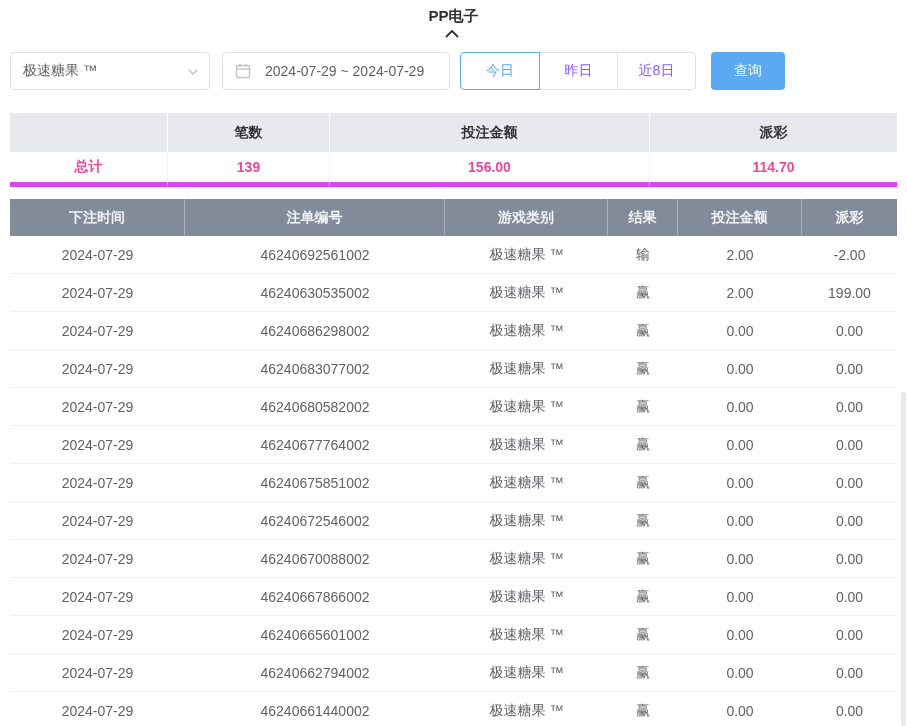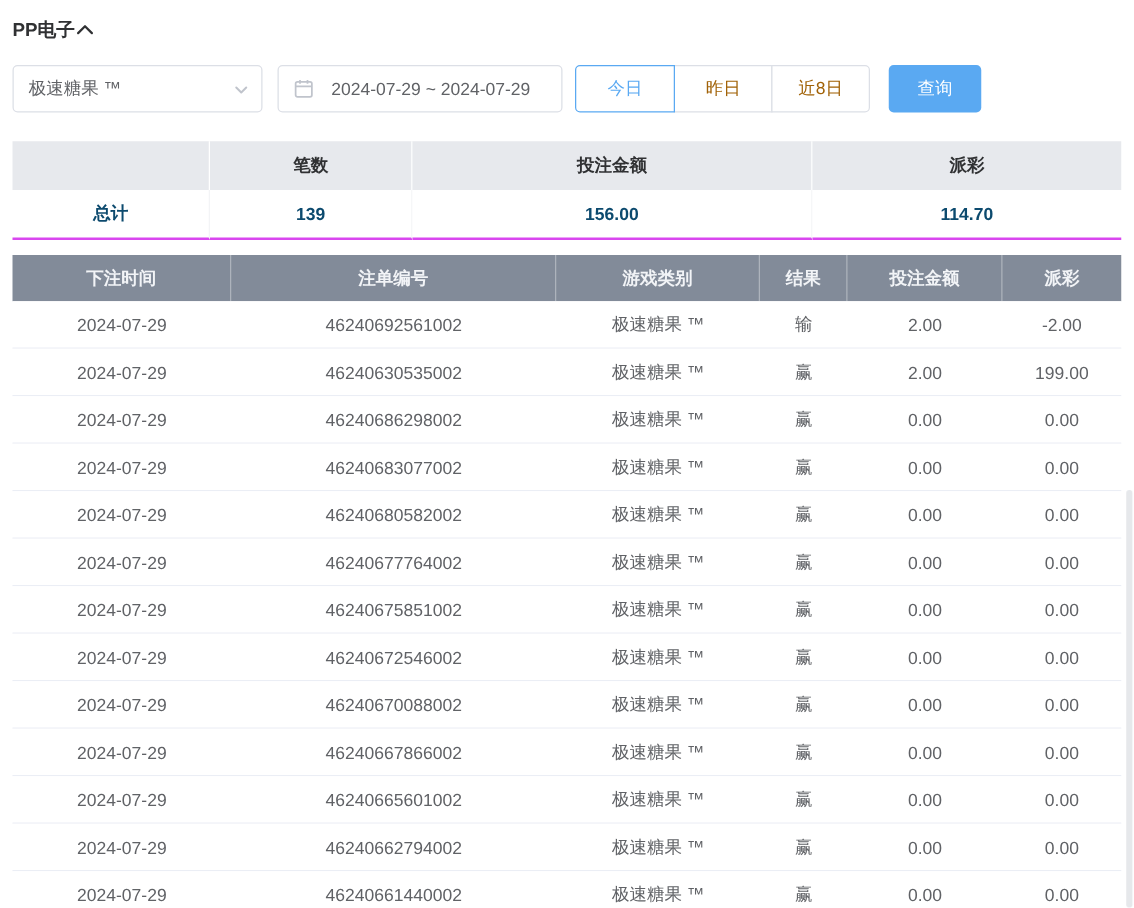--- a/index.html
+++ b/index.html
@@ -6,62 +6,62 @@
   html, body { width: 907px; height: 726px; overflow: hidden; }
   body {
     font-family: "Liberation Sans", "DejaVu Sans", sans-serif;
     background: #ffffff;
     color: #303133;
     position: relative;
   }
   .panel { padding: 14px 10px 0 10px; }
 
   
-  .panel-header { display: flex; align-items: center; justify-content: flex-start; height: 20px; }
+  .panel-header { display: flex; align-items: center; justify-content: center; height: 20px; flex-direction: column; }
   .title { font-size: 15px; font-weight: bold; color: #303133; }
   .collapse { cursor: pointer; display: flex; align-items: center; padding-right: 4px; }
 
   
   .filters { display: flex; align-items: center; margin-top: 18px; height: 38px; }
   .select {
     width: 200px; height: 38px; border: 1px solid #dcdfe6; border-radius: 4px;
     display: flex; align-items: center; padding: 0 30px 0 12px; position: relative;
     font-size: 14px; color: #606266; cursor: pointer; background: #fff;
   }
   .select .caret { position: absolute; right: 10px; top: 13px; }
   .date-input {
     width: 228px; height: 38px; border: 1px solid #dcdfe6; border-radius: 4px;
     display: flex; align-items: center; gap: 14px; padding: 0 12px; margin-left: 12px;
     font-size: 14px; color: #606266; cursor: pointer; background: #fff;
   }
   .btn-group { display: flex; margin-left: 10px; }
   .qbtn {
     height: 38px; background: #fff; border: 1px solid #dcdfe6; font-size: 14px;
-    color: #a16207; cursor: pointer; margin-left: -1px; position: relative;
+    color: #8b5cf6; cursor: pointer; margin-left: -1px; position: relative;
     font-family: inherit;
   }
   .qbtn:first-child { border-radius: 4px 0 0 4px; margin-left: 0; width: 80px; }
   .qbtn:nth-child(2) { width: 79px; }
   .qbtn:last-child { border-radius: 0 4px 4px 0; width: 79px; }
   .qbtn.active { color: var(--accent, #5aa9f2); border-color: var(--accent, #5aa9f2); z-index: 1; }
   .search-btn {
     height: 38px; width: 74px; margin-left: 15px; border: none; border-radius: 4px;
     background: var(--accent, #5aa9f2); color: #fff; font-size: 14px; cursor: pointer;
     font-family: inherit;
   }
 
   
   .summary { margin-top: 23px; width: 887px; }
   .sum-row { display: flex; }
   .sum-row .cell {
     display: flex; align-items: center; justify-content: center; font-size: 14px; font-weight: bold;
   }
   .sum-header .cell { background: #e7e9ed; height: 39px; border-right: 1px solid #fff; color: #303133; }
   .sum-header .cell:last-child { border-right: none; }
-  .sum-body .cell { background: #fff; height: 40px; border-right: 1px solid #f3f4f6; border-bottom: 2px solid #d946ef; color: #0c4a6e; }
+  .sum-body .cell { background: #fff; height: 35px; border-right: 1px solid #f3f4f6; border-bottom: 5px solid #d946ef; color: #ec4899; }
   .sum-body .cell:last-child { border-right: none; }
   .sc0 { width: 158px; } .sc1 { width: 162px; } .sc2 { width: 320px; } .sc3 { width: 247px; }
 
   
   .data-table { margin-top: 12px; width: 887px; }
   .tbl-header { display: flex; height: 37px; background: var(--table_header_bg, #828b99); }
   .tbl-header .cell {
     display: flex; align-items: center; justify-content: center;
     font-size: 14px; font-weight: bold; color: #f2f4f7;
     border-right: 1px solid rgba(255,255,255,0.35);

